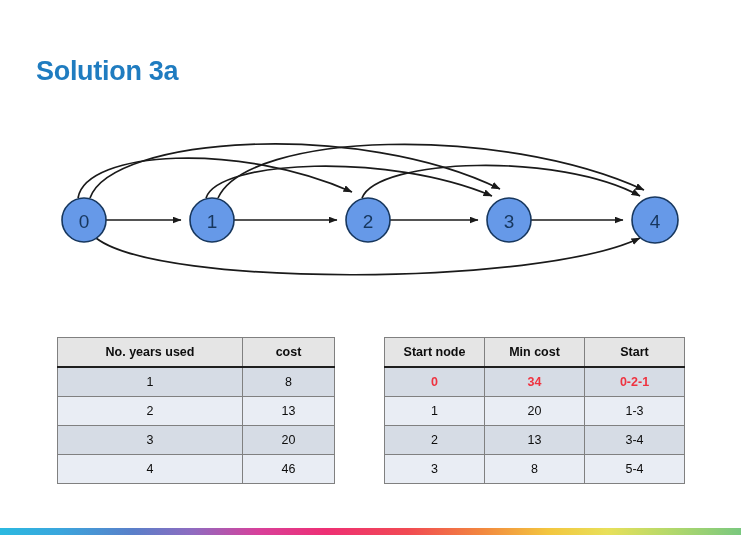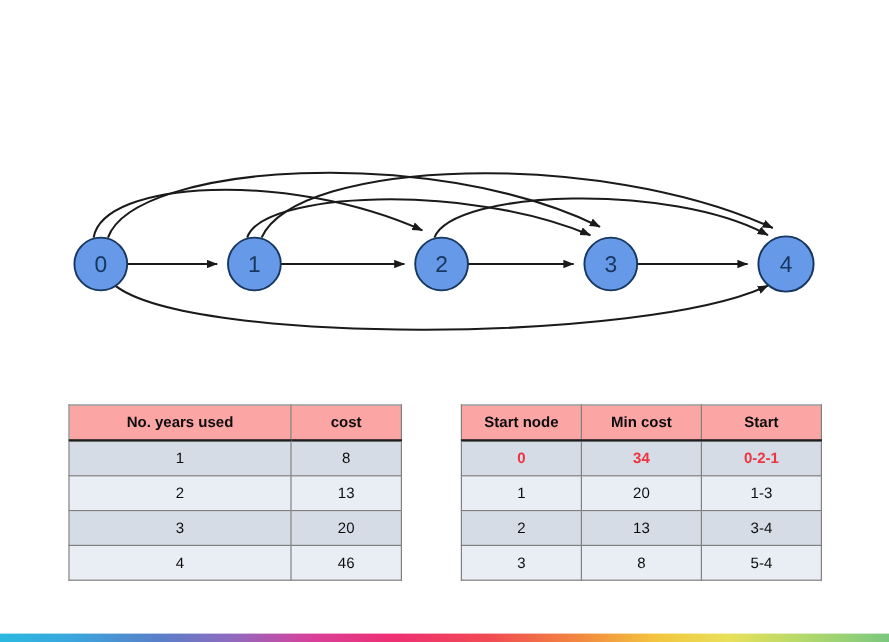--- a/index.html
+++ b/index.html
@@ -73,21 +73,21 @@
     table-layout: fixed;
   }
   .tbl th, .tbl td {
     border: 1px solid #808080;
     text-align: center;
     padding: 0;
     height: 28px;
     color: #0d0d0d;
   }
   .tbl th {
-    background: #fca5a5;
+    background: #e5e5e5;
     font-weight: bold;
     font-size: 12.5px;
     border-bottom: 2px solid #1f1f1f;
     color: #0d0d0d;
   }
   .tbl tr.odd td { background: #d6dce5; }
   .tbl tr.even td { background: #e9edf4; }
   .tbl td.red, .tbl tr.highlight td { color: #ef3340; font-weight: bold; }
 
   #table-left  { left: 57px;  top: 337px; width: 277px; }
@@ -119,20 +119,21 @@
       #e8e05a 82%,
       #b6d96a 90%,
       #7ac87f 100%);
   }
 </style>
 </head>
 <body>
 
 <div id="slide">
 
+  <div id="title">Solution 3a</div>
 
   <div id="graph">
     <svg width="741" height="300" viewBox="0 0 741 300" xmlns="http://www.w3.org/2000/svg">
       <defs>
         <marker id="arrowhead" markerWidth="9" markerHeight="7" refX="8.5" refY="3.5" orient="auto" markerUnits="userSpaceOnUse">
           <polygon points="0 0, 9 3.5, 0 7" fill="#1a1a1a"></polygon>
         </marker>
       </defs>
 
       <g>

